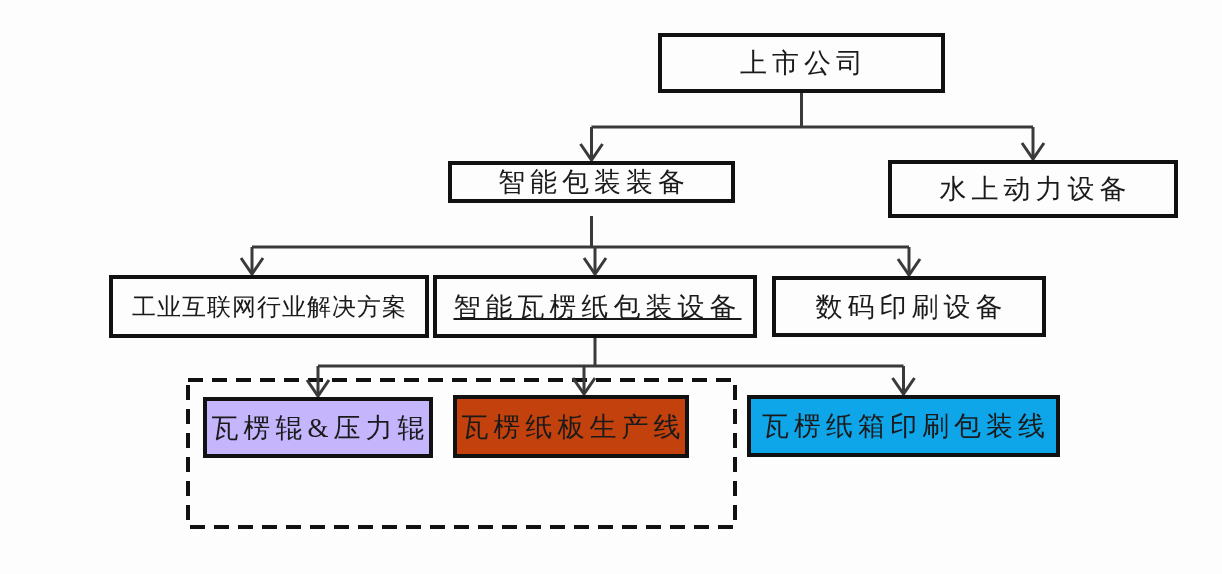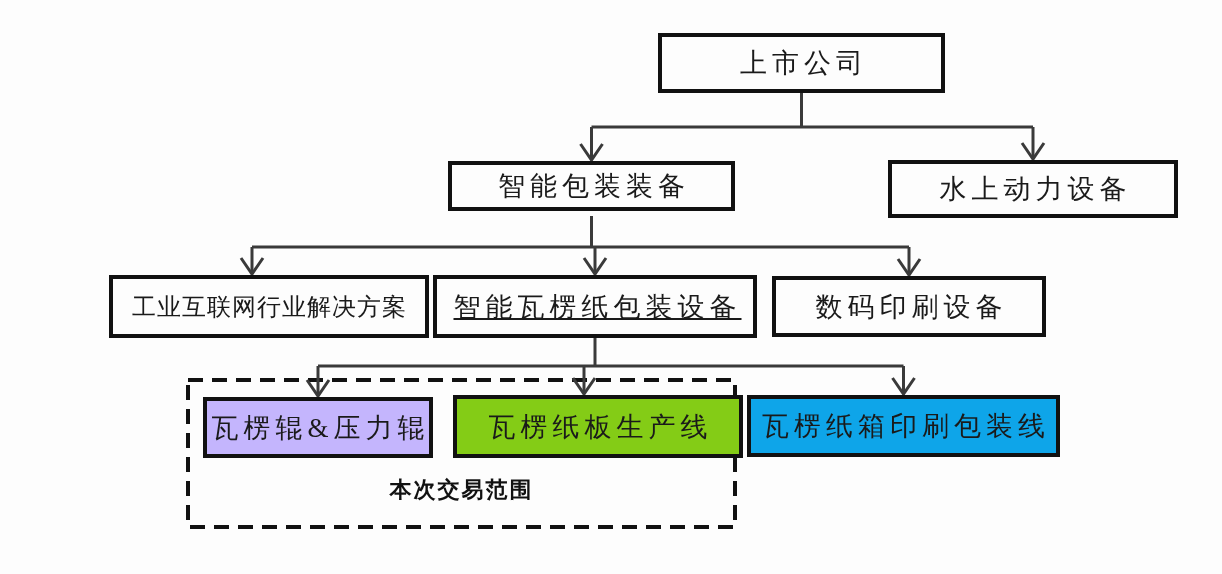--- a/index.html
+++ b/index.html
@@ -75,23 +75,22 @@
       <path d="M 318 366 H 903.5" fill="none" stroke="#3a3a3a" stroke-width="3"></path>
       <path d="M 318 366 V 396" fill="none" stroke="#3a3a3a" stroke-width="3"></path>
       <path d="M 307 380 L 318 396 L 329 380" fill="none" stroke="#3a3a3a" stroke-width="3"></path>
       <path d="M 584 366 V 394" fill="none" stroke="#3a3a3a" stroke-width="3"></path>
       <path d="M 573 378 L 584 394 L 595 378" fill="none" stroke="#3a3a3a" stroke-width="3"></path>
       <path d="M 903.5 366 V 394" fill="none" stroke="#3a3a3a" stroke-width="3"></path>
       <path d="M 892.5 378 L 903.5 394 L 914.5 378" fill="none" stroke="#3a3a3a" stroke-width="3"></path>
     </svg>
   <div id="nodes-layer">
       <div class="node" style="left: 658px; top: 33px; width: 287px; height: 60px; border-color: rgb(17, 17, 17); background: rgb(253, 253, 253); color: rgb(26, 26, 26);">上市公司</div>
-      <div class="node" style="left: 448px; top: 161px; width: 287px; height: 50px; border-color: rgb(17, 17, 17); background: rgb(253, 253, 253); color: rgb(26, 26, 26);">智能包装装备</div>
+      <div class="node" style="left: 448px; top: 161px; width: 287px; height: 42px; border-color: rgb(17, 17, 17); background: rgb(253, 253, 253); color: rgb(26, 26, 26);">智能包装装备</div>
       <div class="node" style="left: 888px; top: 160px; width: 290px; height: 58px; border-color: rgb(17, 17, 17); background: rgb(253, 253, 253); color: rgb(26, 26, 26);">水上动力设备</div>
       <div class="node long-label" style="left: 92px; top: 275px; width: 320px; height: 63px; border-color: rgb(17, 17, 17); background: rgb(253, 253, 253); color: rgb(26, 26, 26); margin-left: 17px;">工业互联网行业解决方案</div>
       <div class="node" style="left: 433px; top: 275px; width: 324px; height: 63px; border-color: rgb(17, 17, 17); background: rgb(253, 253, 253); color: rgb(26, 26, 26); text-decoration: underline;">智能瓦楞纸包装设备</div>
       <div class="node" style="left: 772px; top: 276px; width: 274px; height: 61px; border-color: rgb(17, 17, 17); background: rgb(253, 253, 253); color: rgb(26, 26, 26);">数码印刷设备</div>
       <div class="node" style="left: 203px; top: 397px; width: 230px; height: 61px; border-color: rgb(17, 17, 17); background: #c4b5fd; color: rgb(26, 26, 26);">瓦楞辊&amp;压力辊</div>
-      <div class="node" style="left: 453px; top: 395px; width: 290px; height: 63px; border-color: rgb(17, 17, 17); background: #84cc16; color: rgb(26, 26, 26);">瓦楞纸板生产线</div>
+      <div class="node" style="left: 453px; top: 395px; width: 236px; height: 63px; border-color: rgb(17, 17, 17); background: #c2410c; color: rgb(26, 26, 26);">瓦楞纸板生产线</div>
       <div class="node" style="left: 747px; top: 395px; width: 313px; height: 62px; border-color: rgb(17, 17, 17); background: #0ea5e9; color: rgb(26, 26, 26);">瓦楞纸箱印刷包装线</div>
     </div>
-  <div class="scope-label" id="scope-label" style="left: 188px; width: 547px; top: 475px;">本次交易范围</div>
 </div>
 
 </body></html>

